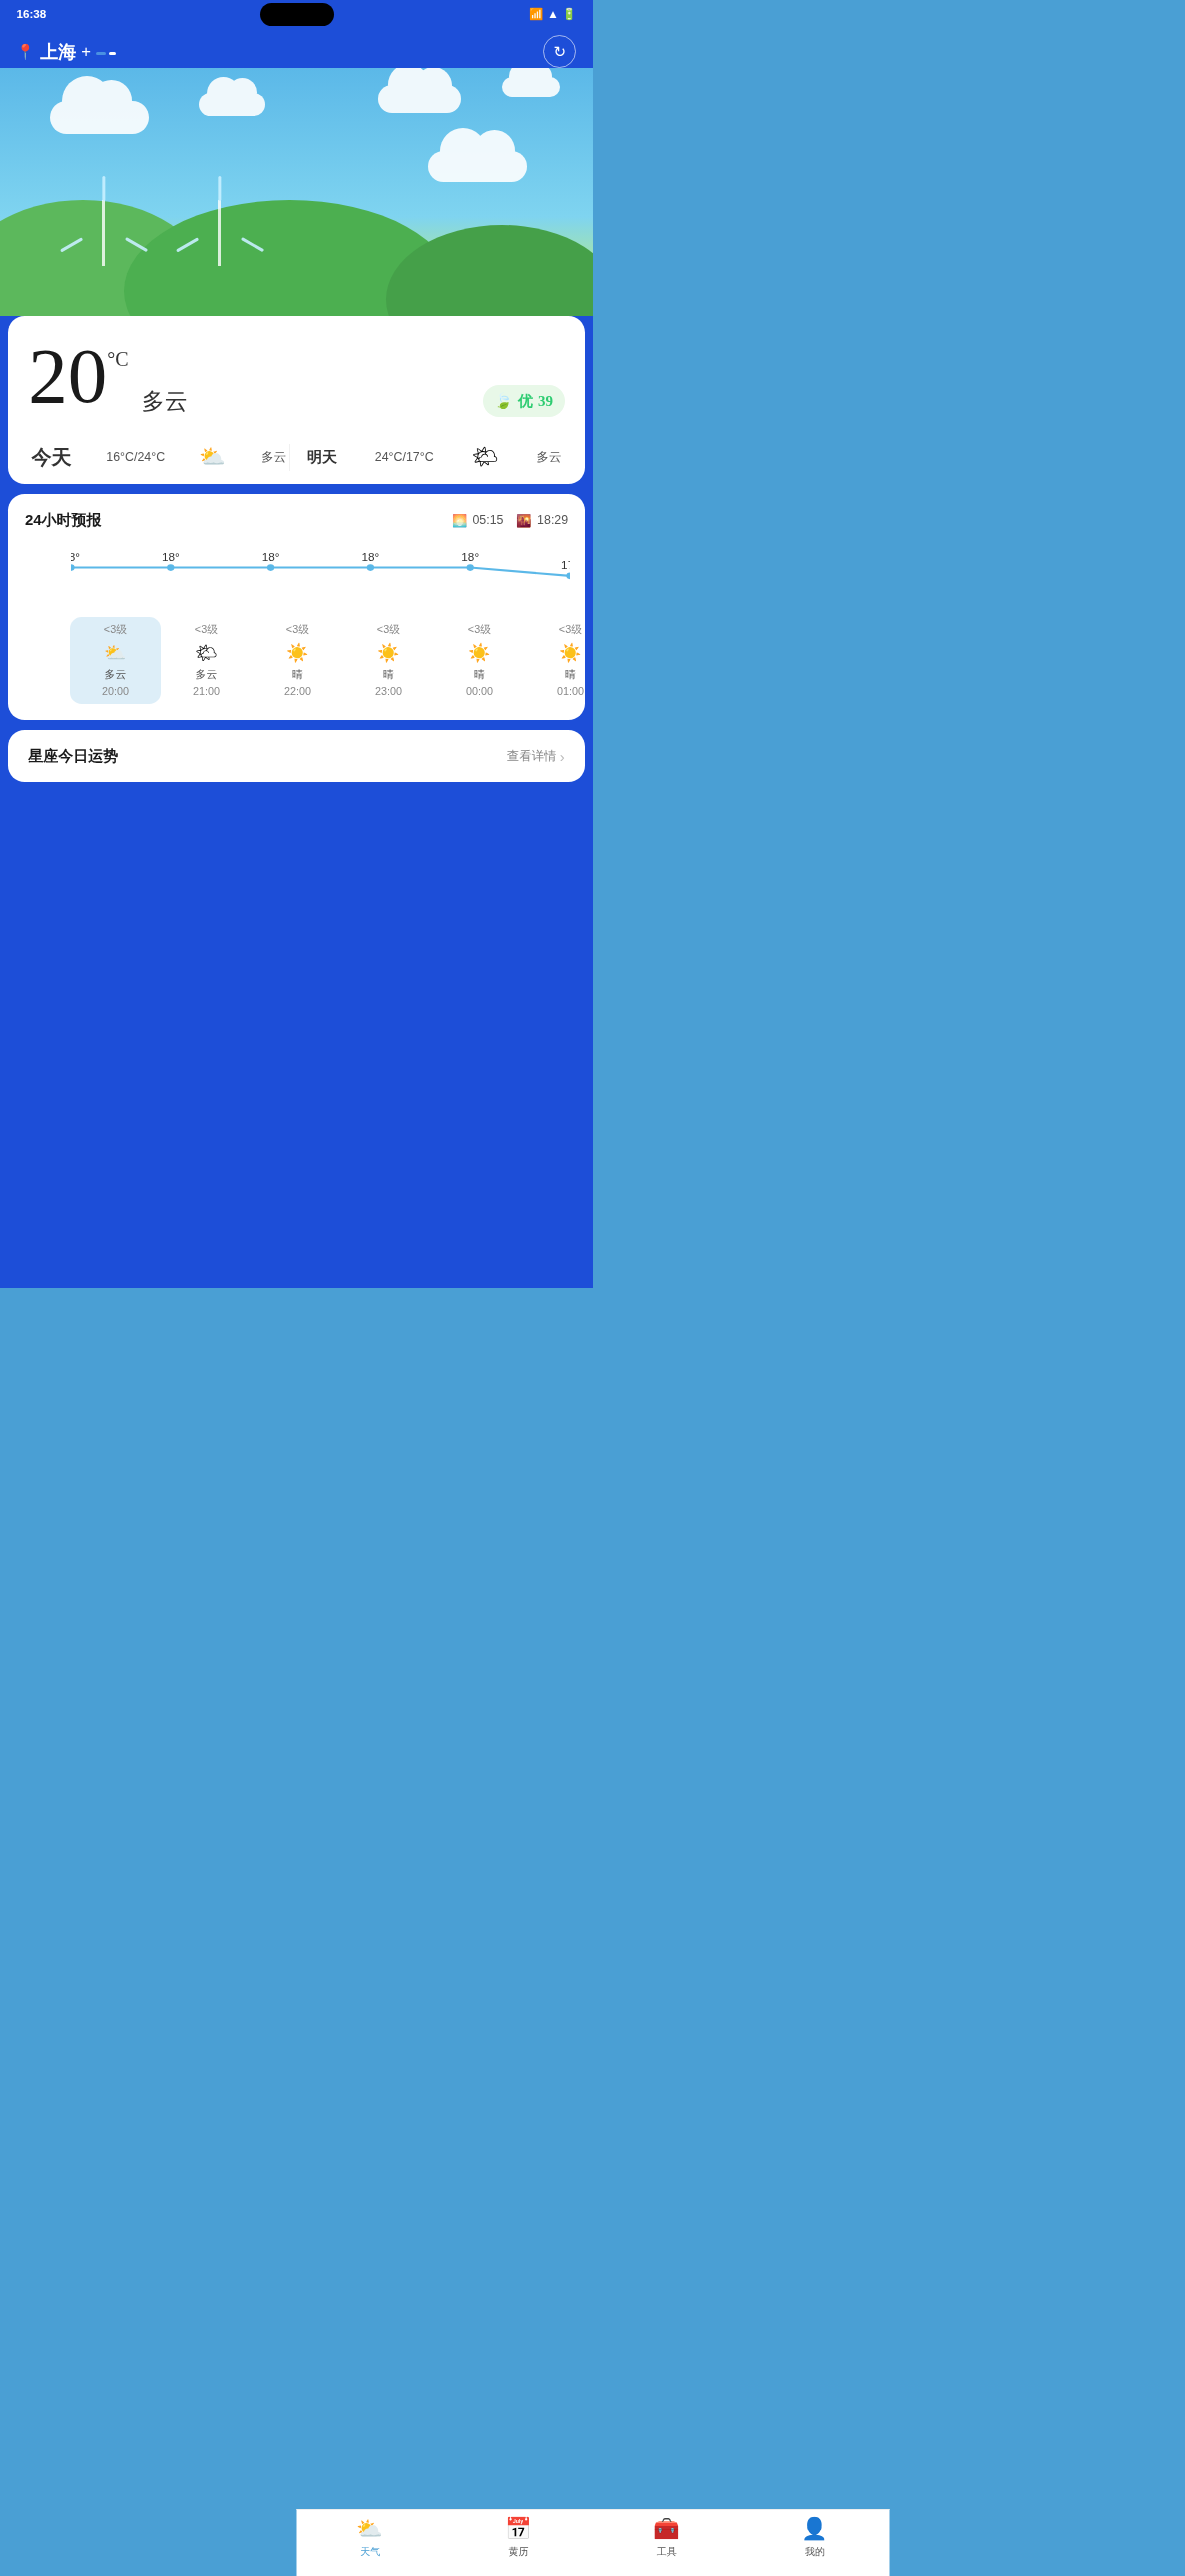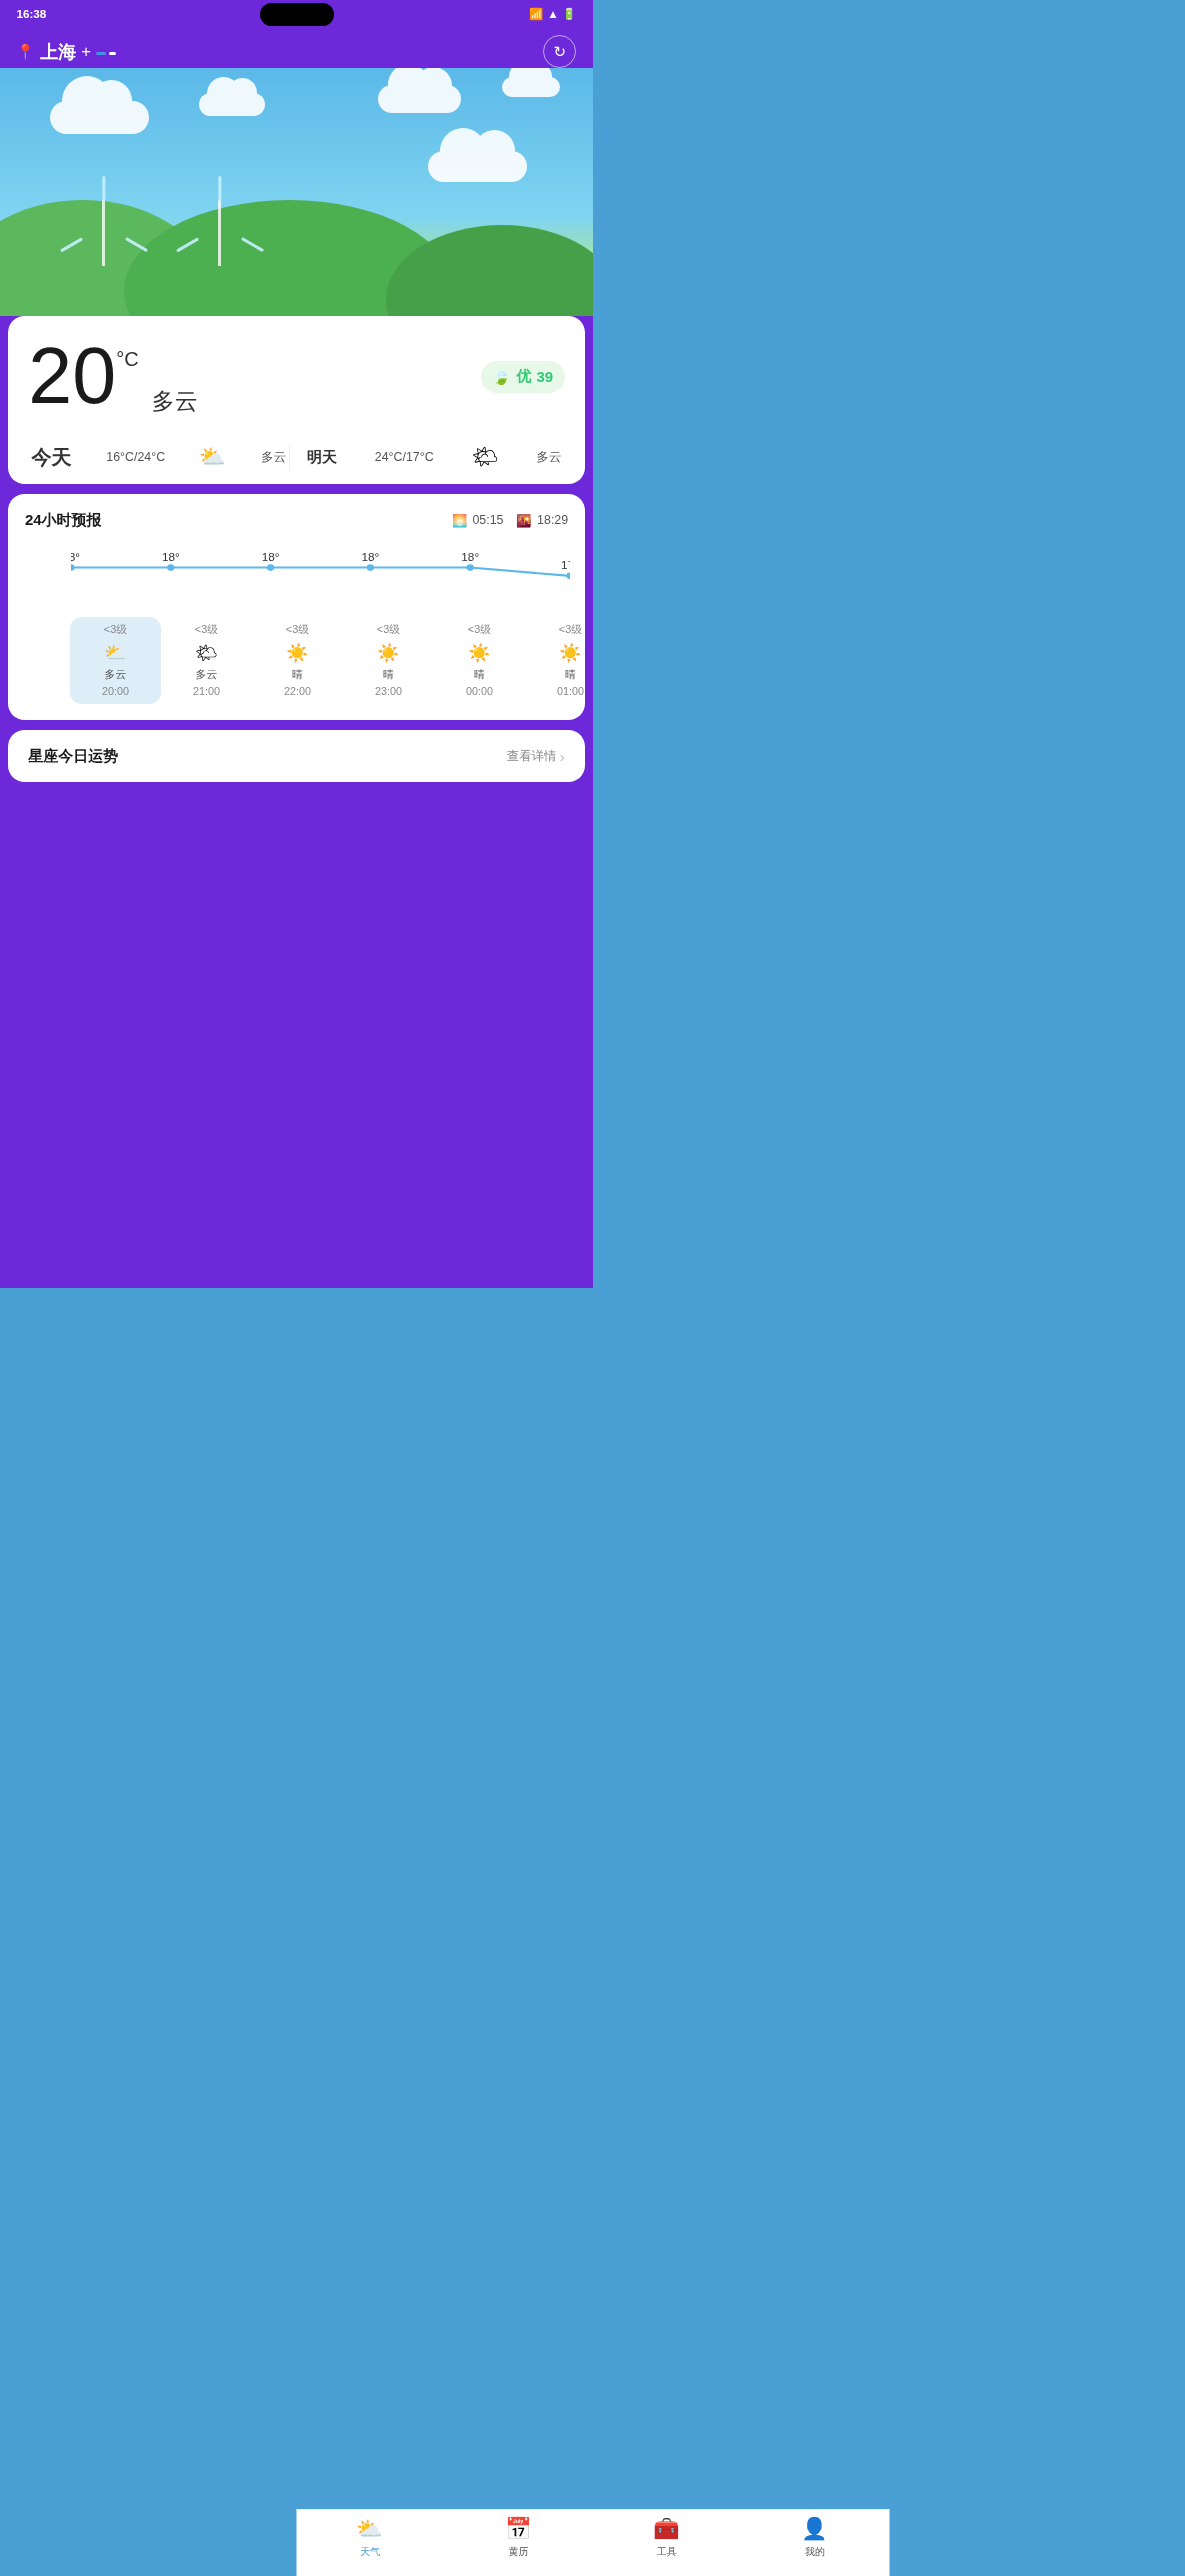--- a/index.html
+++ b/index.html
@@ -180,23 +180,24 @@
       background: white;
       border-radius: 16.6px;
       margin: 0 8.3px;
       padding: 20px 20px 0;
       position: relative;
       z-index: 5;
     }
 
     .current-weather {
       display: flex;
-      align-items: center;
+      align-items: flex-end;
       justify-content: space-between;
       padding-bottom: 13.2px;
+      font-family: Liberation Serif, serif;
     }
     .temp-section {
       display: flex;
       align-items: flex-start;
     }
     .temp-number {
       font-size: 79px;
       font-weight: 300;
       color: #1a1a1a;
       line-height: 1;
@@ -336,21 +337,21 @@
       gap: 3.3px;
       cursor: pointer;
     }
     .nav-icon { font-size: 21.5px; }
     .nav-label { font-size: 10px; color: #555; }
     .nav-item.active .nav-label { color: #4a9fd4; }
     .nav-item.active .nav-icon { filter: none; }
 
     
     .page {
-      background: #6d28d9;
+      background: #1d4ed8;
       min-height: 1288px;
       padding-bottom: 83px;
     }
   </style>
 </head>
 <body>
 
 <div class="page">
 
   <div class="status-bar">

